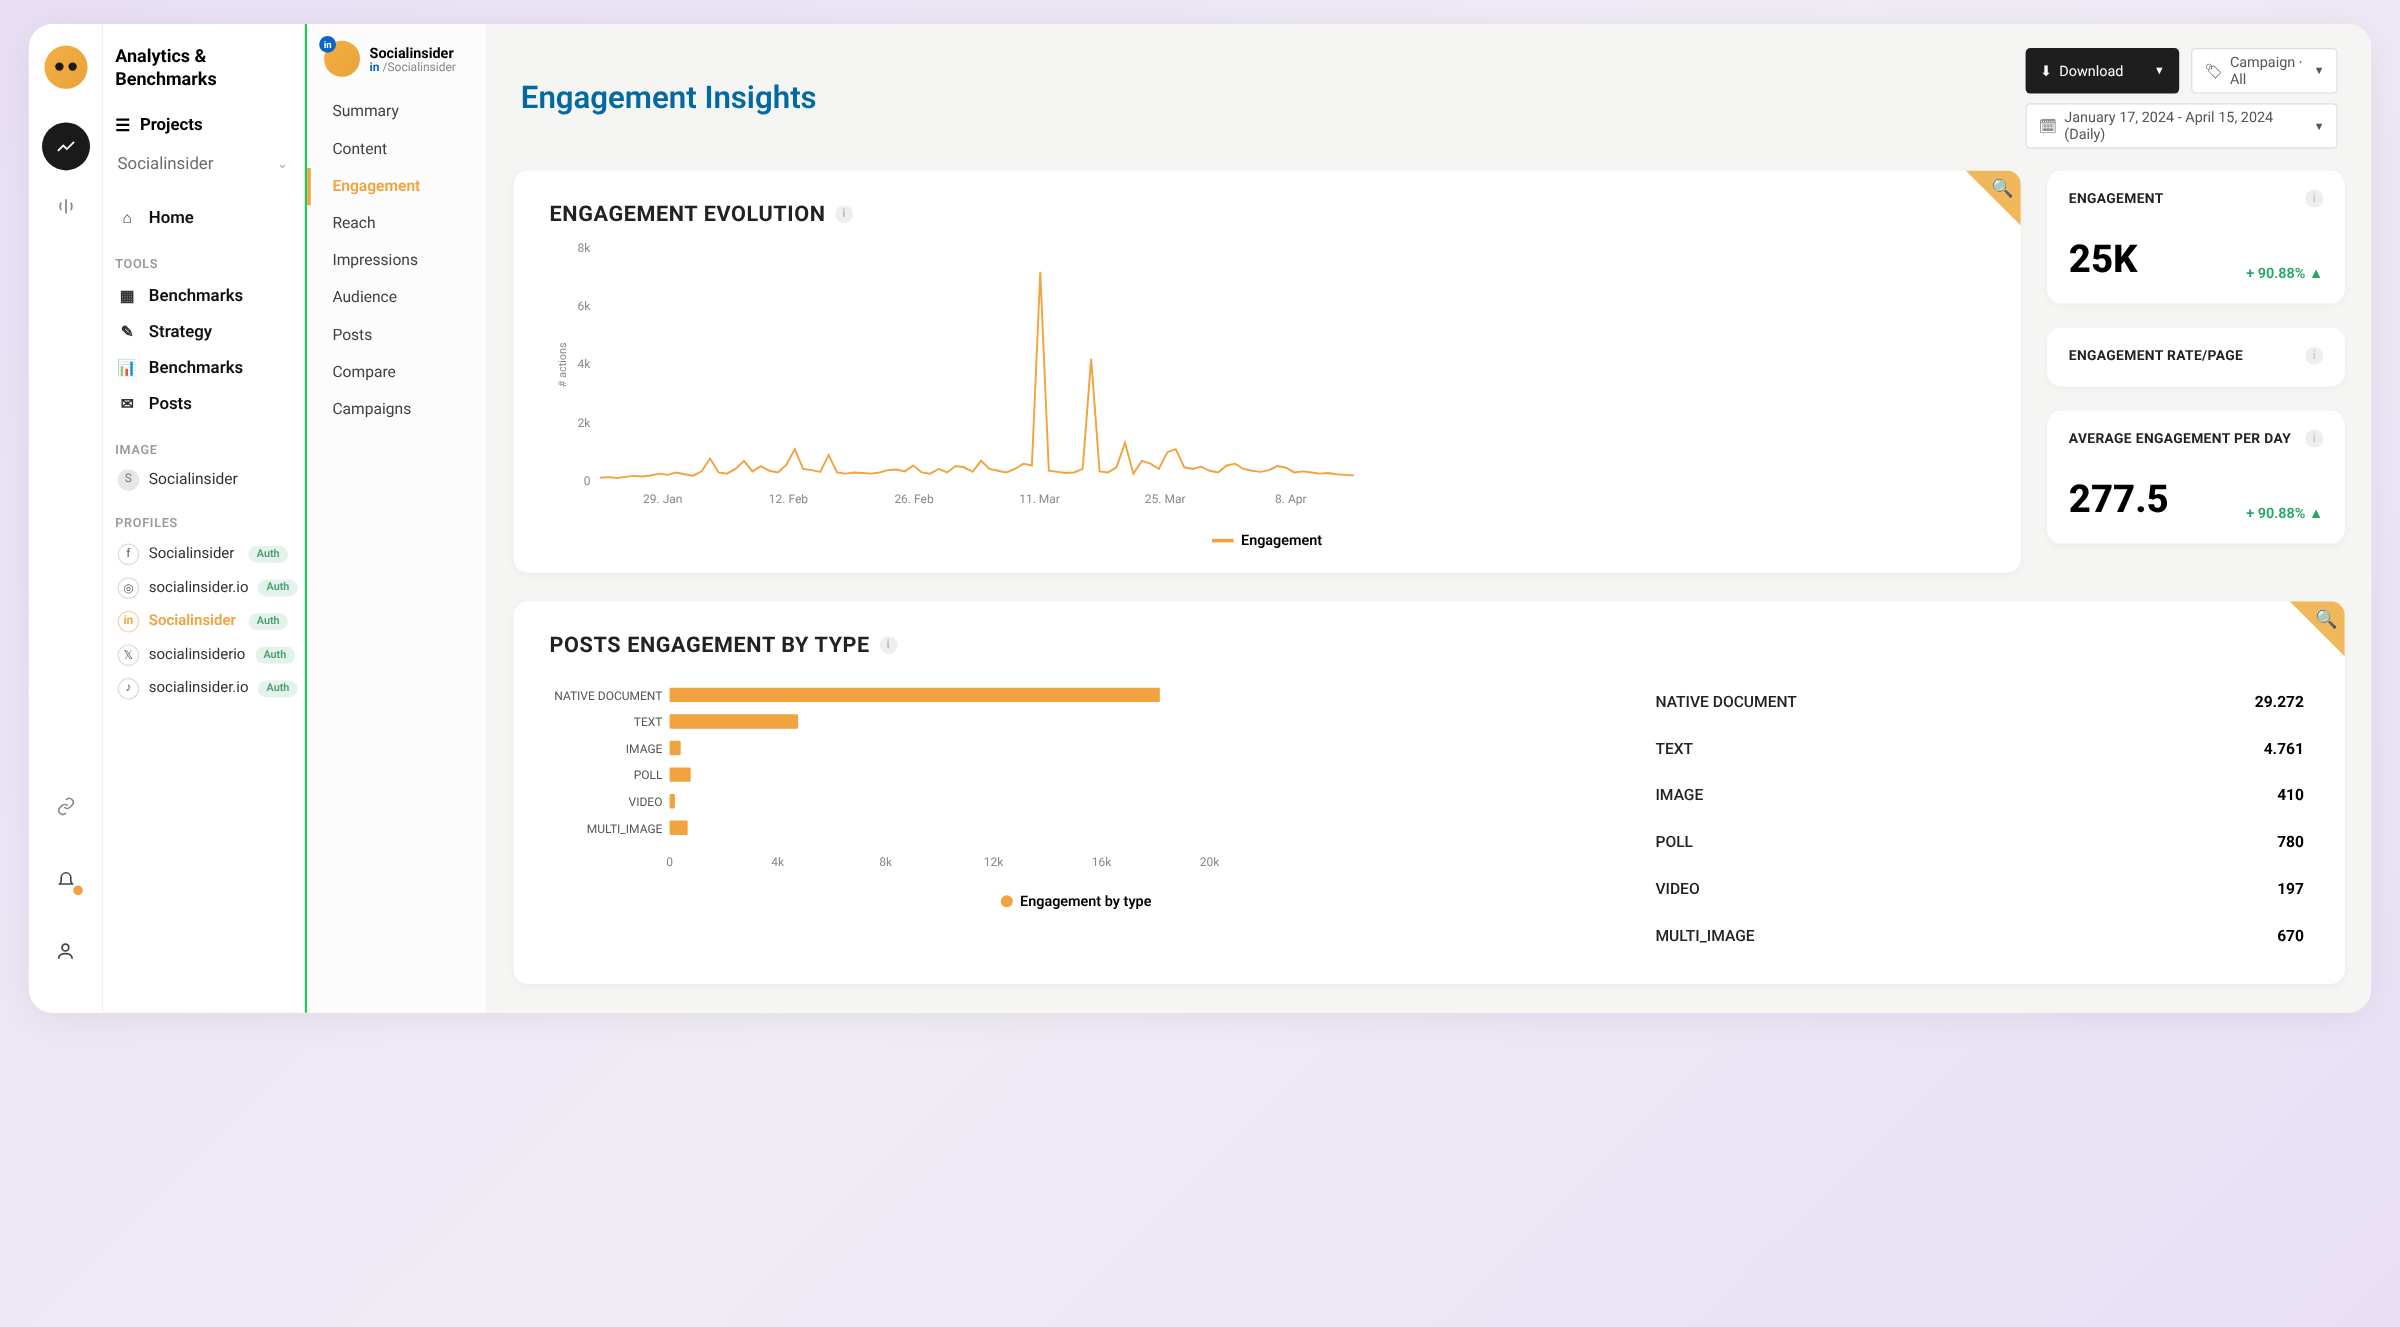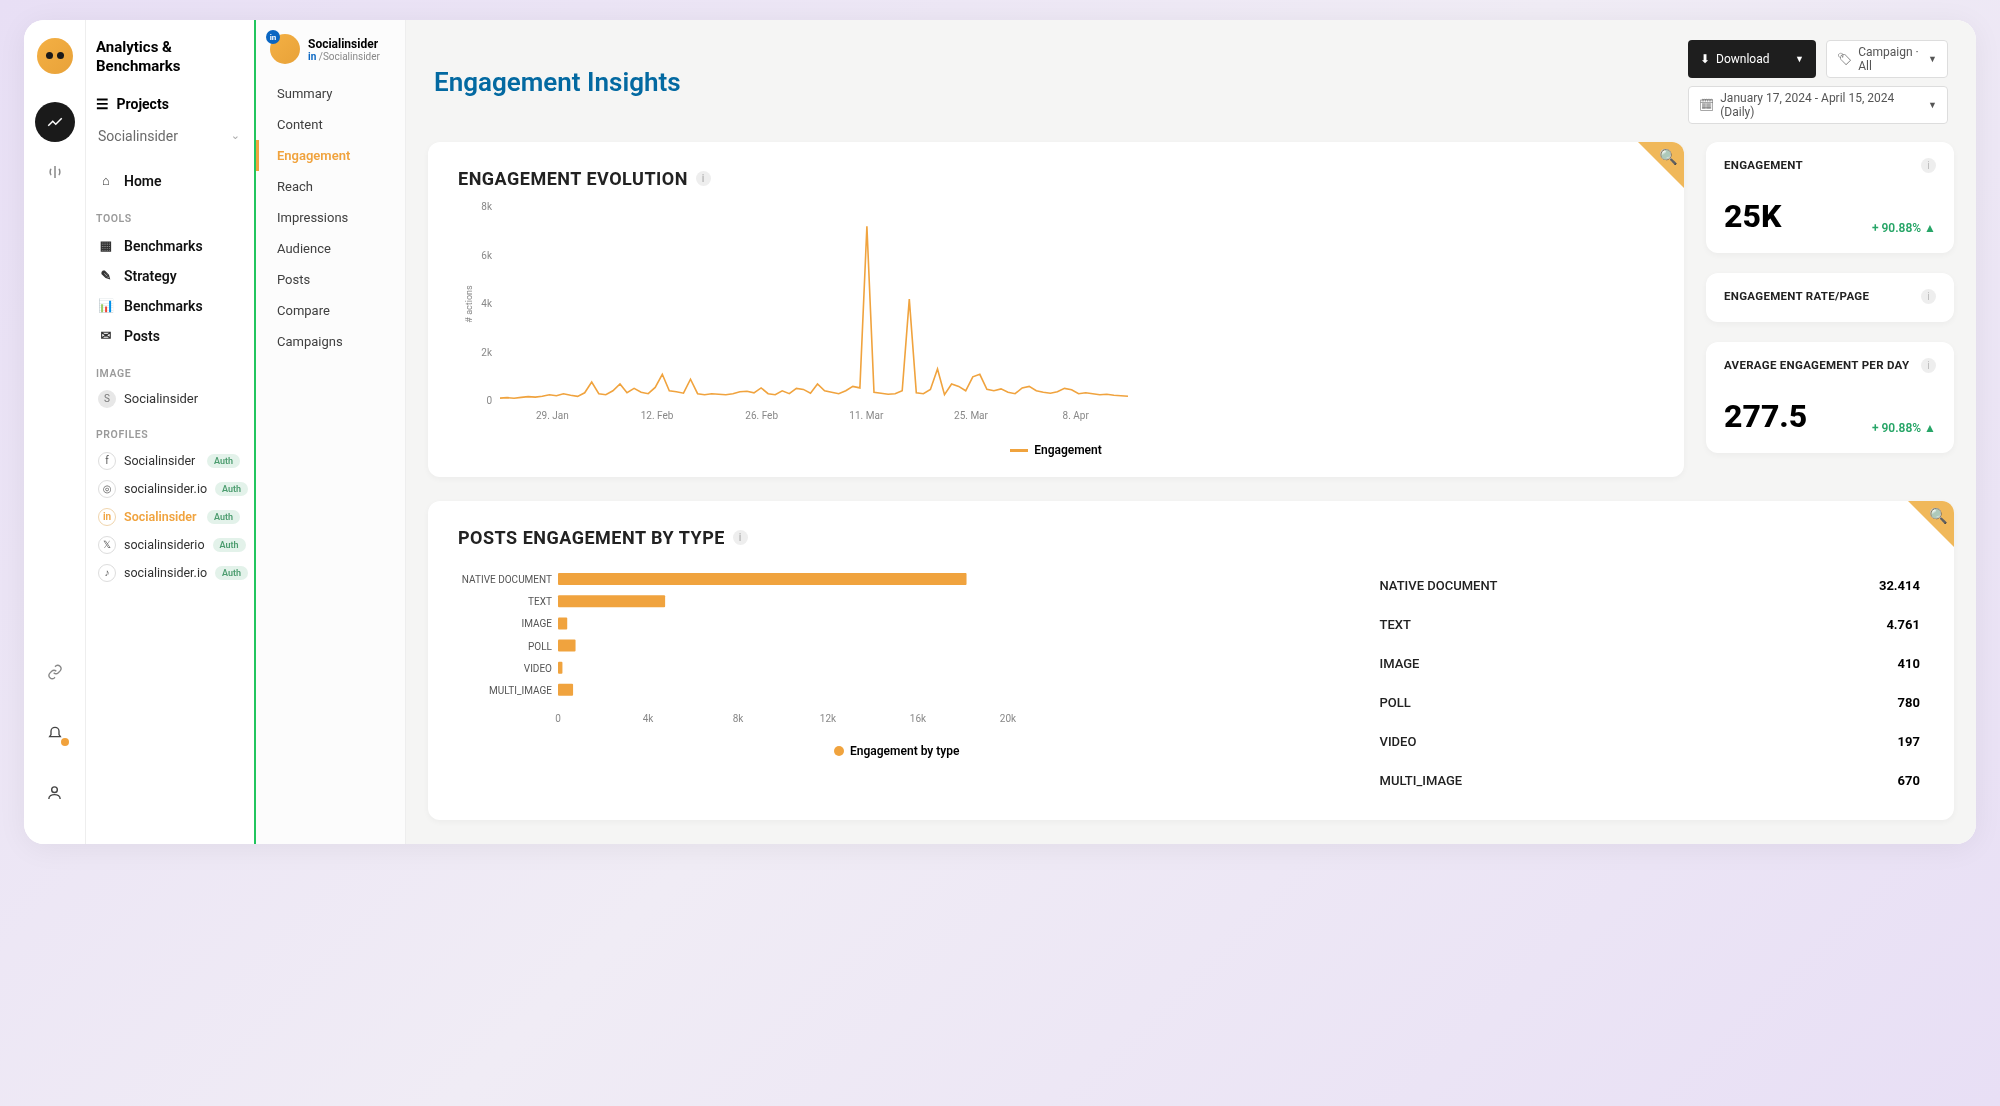--- a/index.html
+++ b/index.html
@@ -352,21 +352,21 @@
               <text class="bar-x" x="550" y="160">20k</text>
             </svg>
           <div class="legend">
             <span class="dot"></span>
             <span>Engagement by type</span>
           </div>
         </div>
         <div class="bar-right" id="type-table">
             <div class="bt-row">
               <span class="n">NATIVE DOCUMENT</span>
-              <span class="v">32.414</span>
+              <span class="v">29.272</span>
             </div>
             <div class="bt-row">
               <span class="n">TEXT</span>
               <span class="v">4.761</span>
             </div>
             <div class="bt-row">
               <span class="n">IMAGE</span>
               <span class="v">410</span>
             </div>
             <div class="bt-row">

